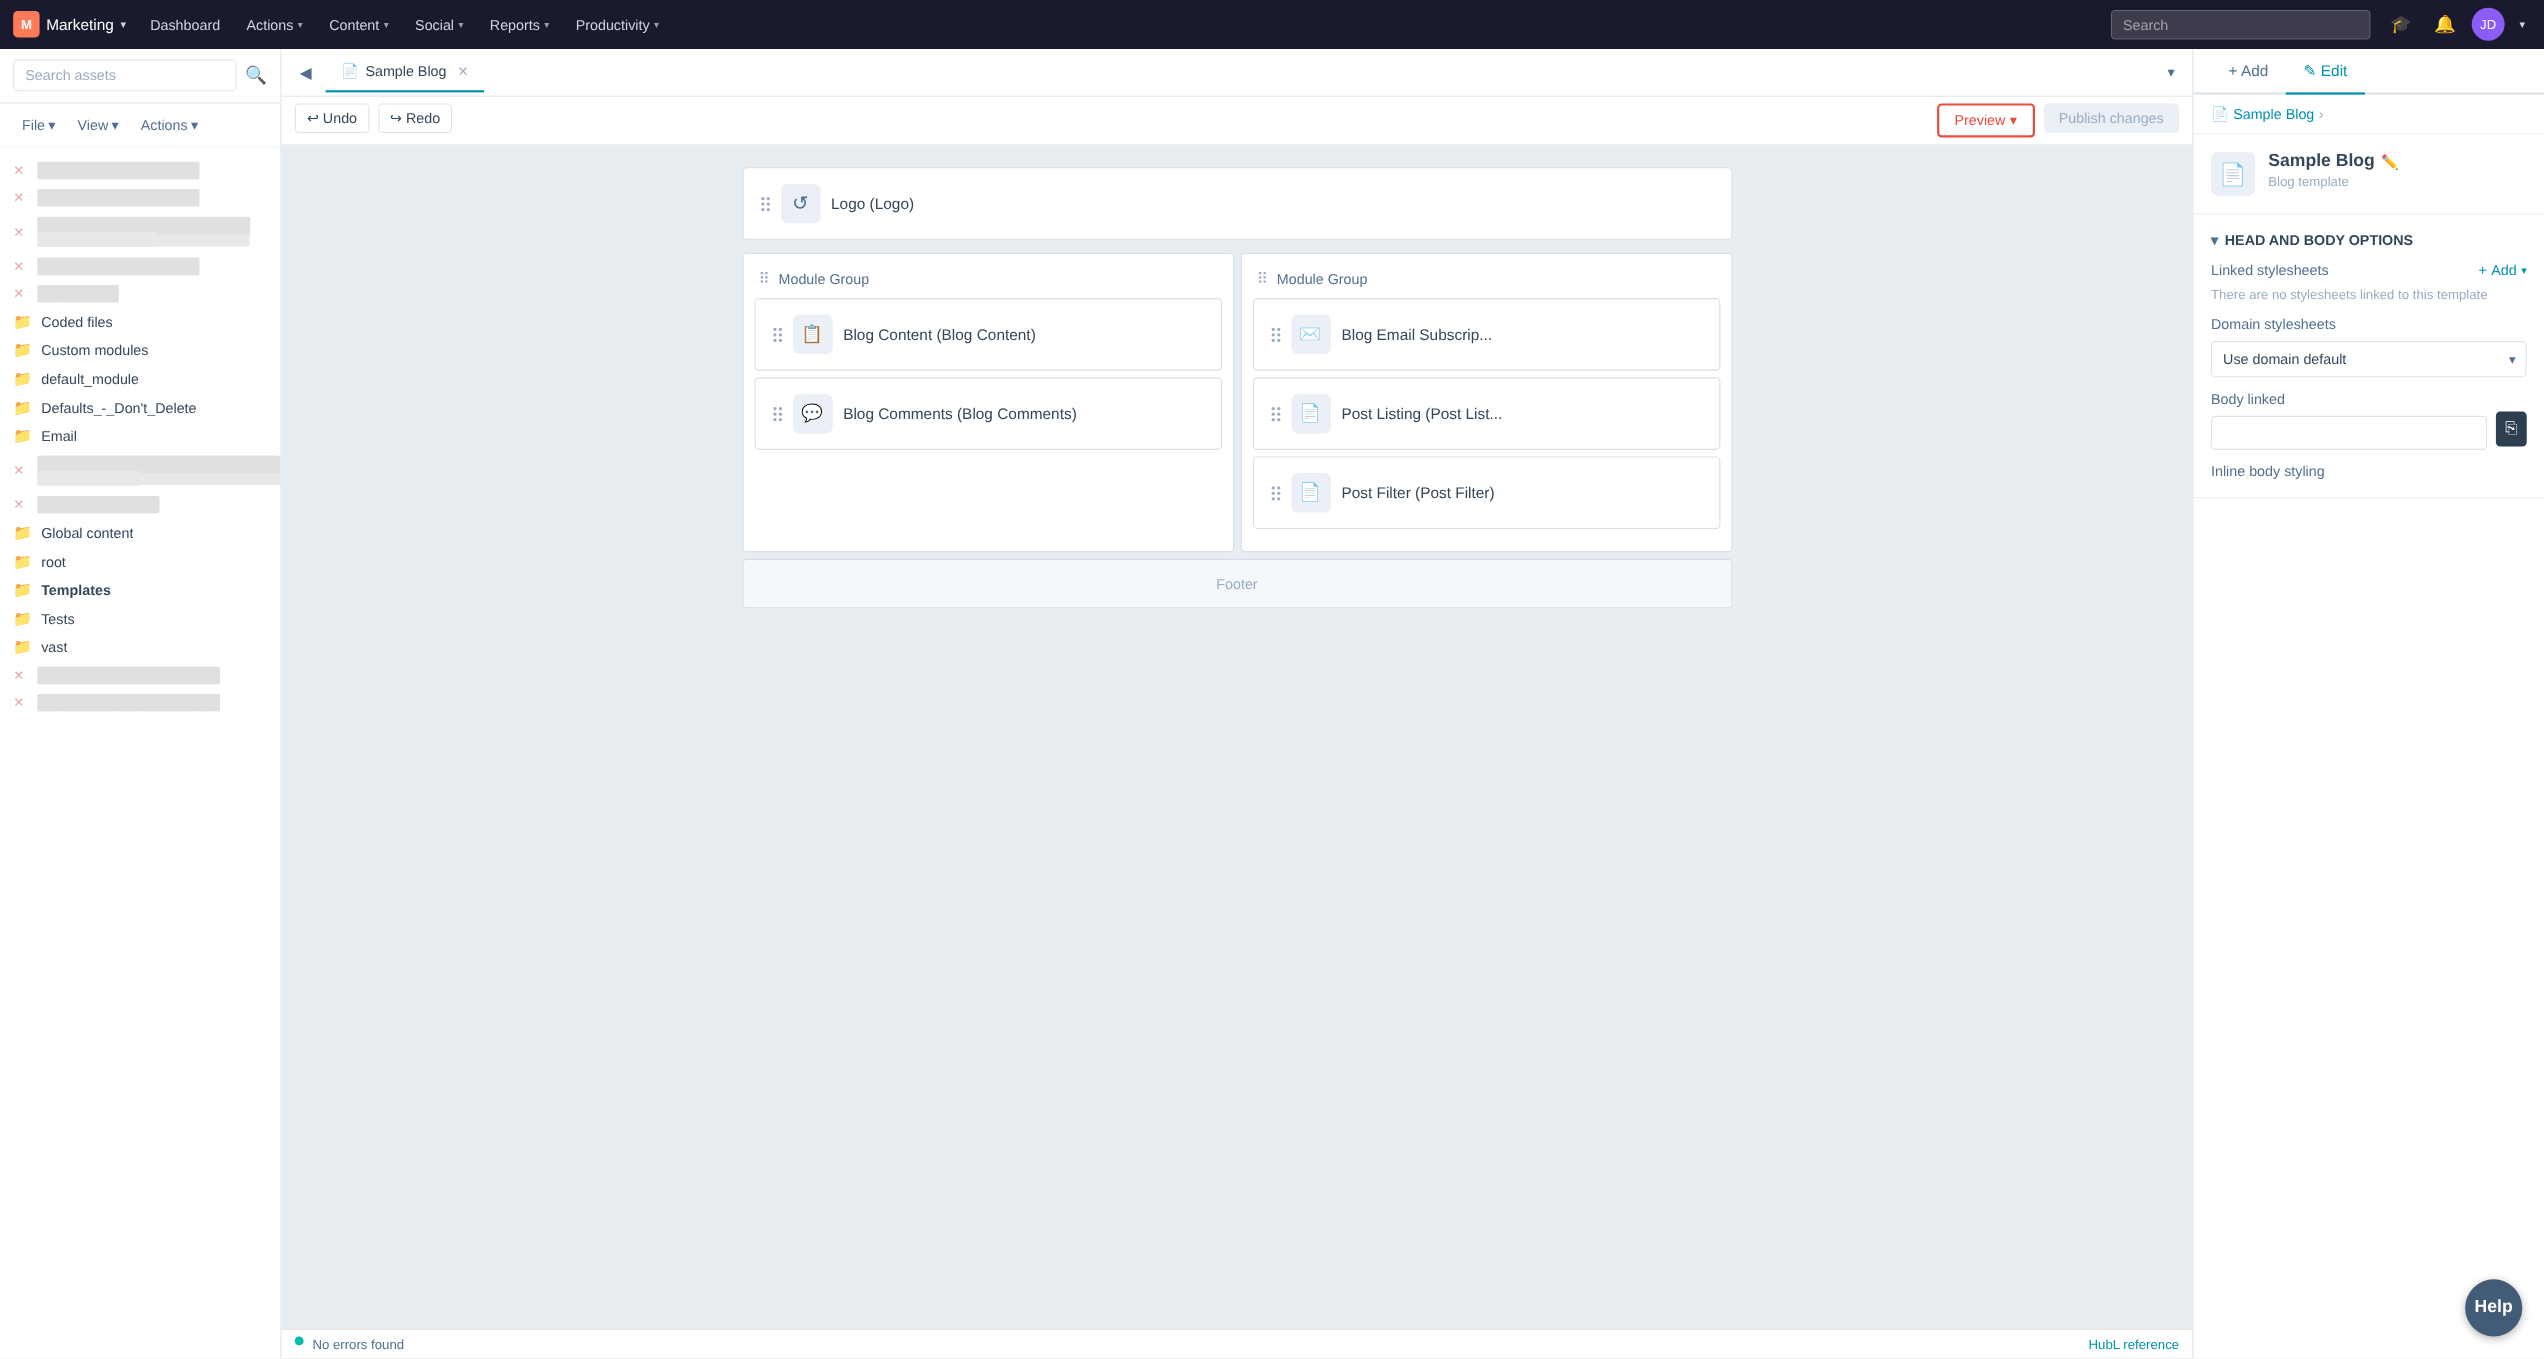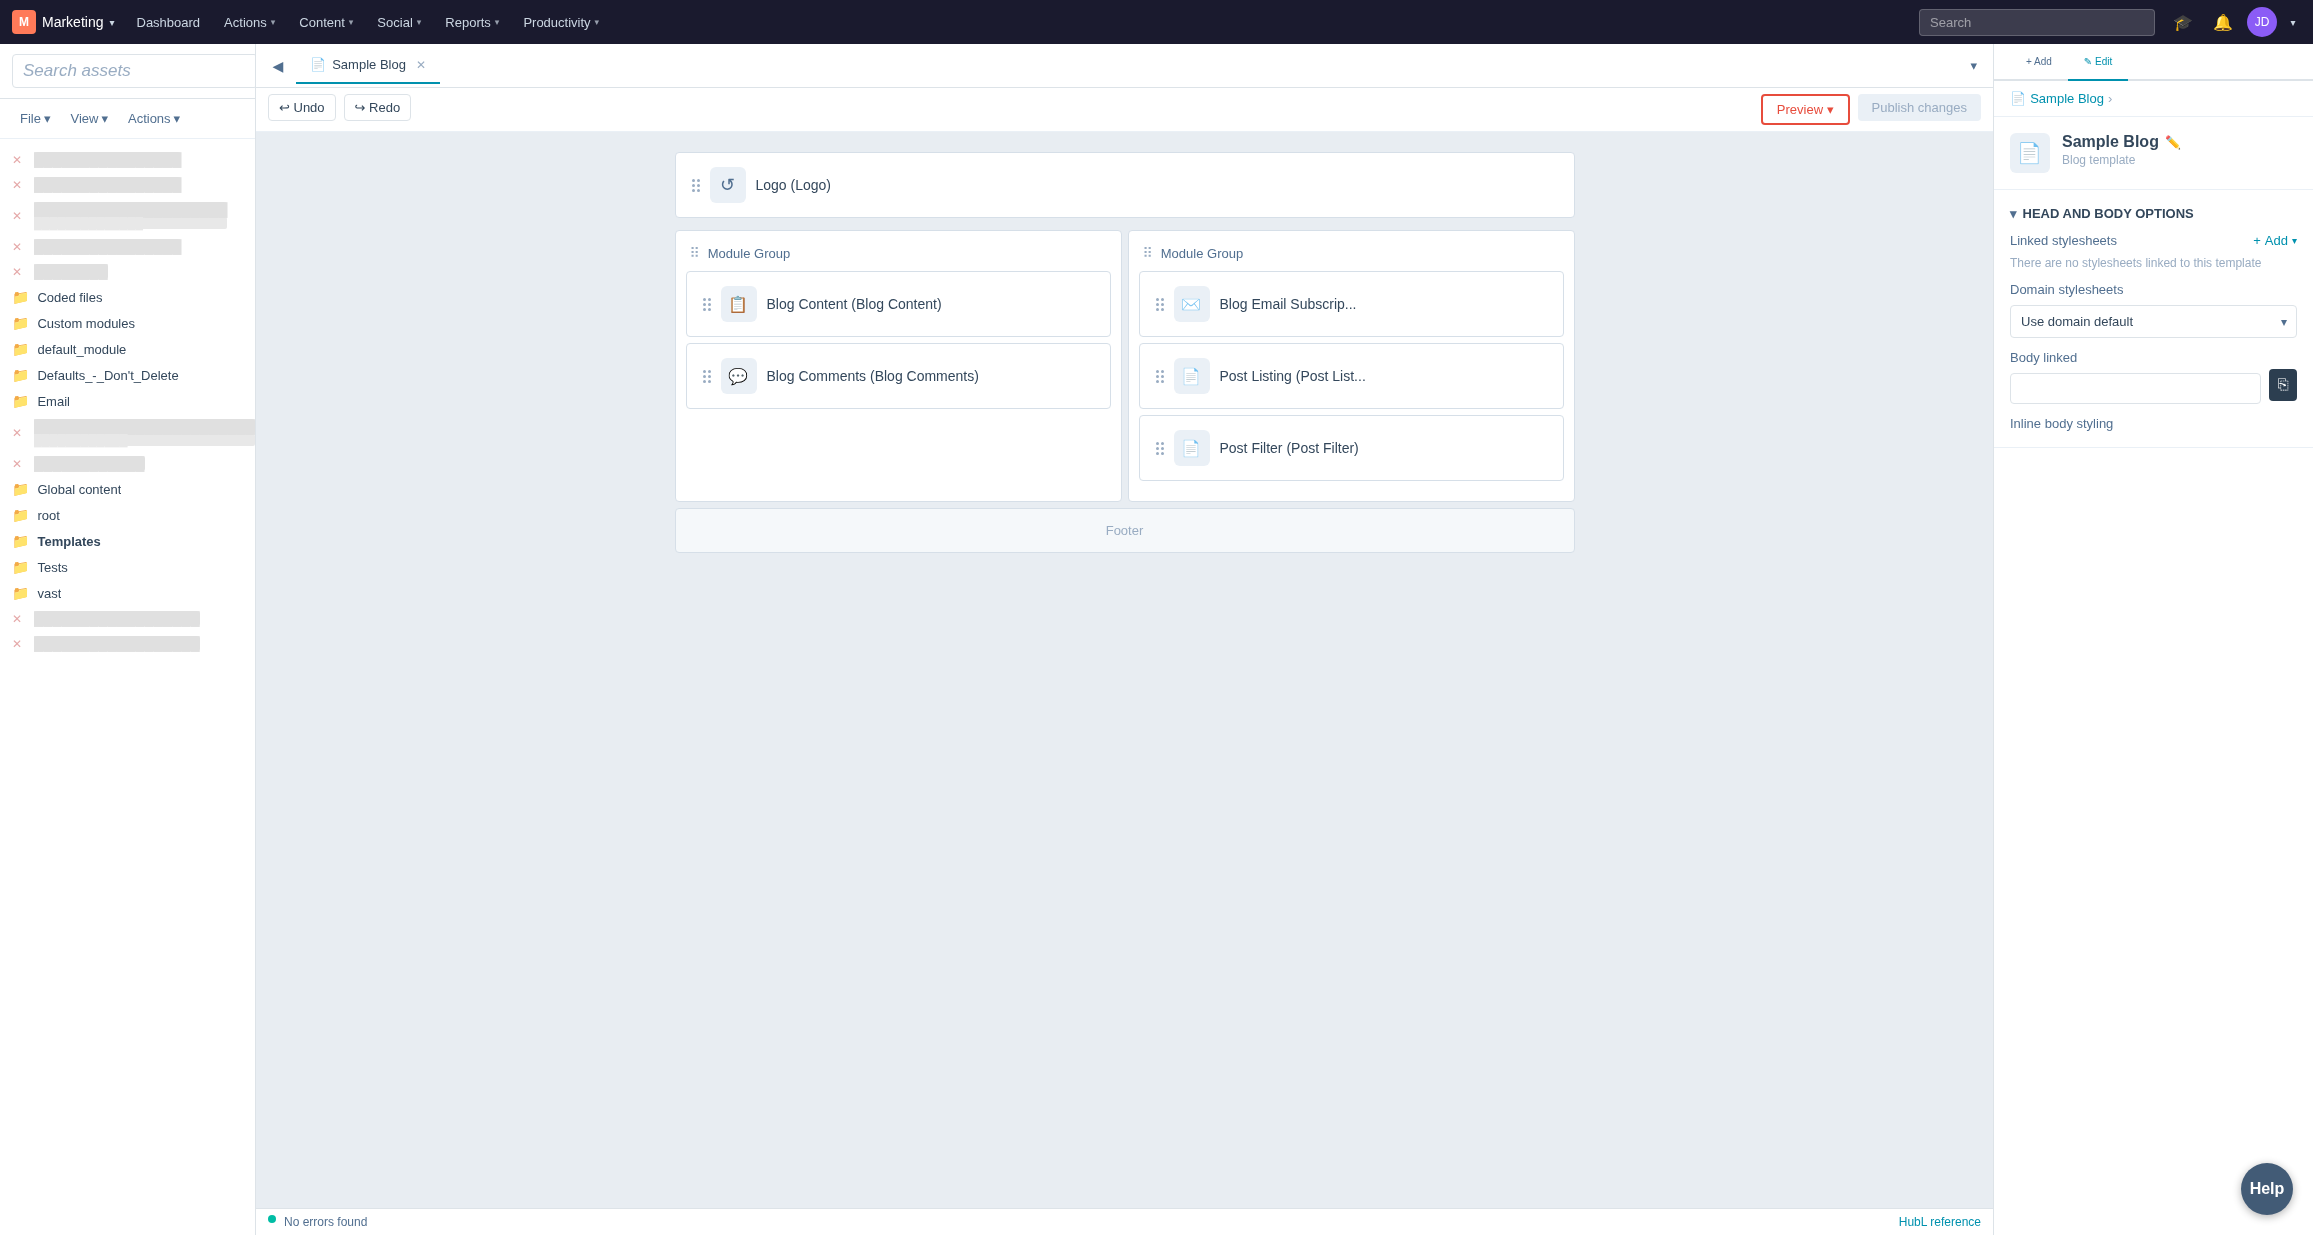--- a/index.html
+++ b/index.html
@@ -21,21 +21,21 @@
     .nav-icons { display: flex; align-items: center; gap: 8px; margin-left: 8px; }
     .nav-icon-btn { width: 32px; height: 32px; border-radius: 50%; display: flex; align-items: center; justify-content: center; cursor: pointer; color: #cbd6e2; font-size: 16px; }
     .nav-avatar { width: 30px; height: 30px; border-radius: 50%; background: #8b5cf6; display: flex; align-items: center; justify-content: center; color: #fff; font-size: 12px; cursor: pointer; }
 
     
     .app-layout { display: flex; height: calc(100vh - 44px); margin-top: 44px; }
 
     
     .sidebar { width: 256px; min-width: 256px; background: #fff; border-right: 1px solid #dde3e8; display: flex; flex-direction: column; overflow: hidden; }
     .sidebar-search { padding: 10px 12px; border-bottom: 1px solid #dde3e8; display: flex; align-items: center; gap: 8px; }
-    .sidebar-search input { flex: 1; border: 1px solid #dde3e8; border-radius: 4px; padding: 6px 10px; font-size: 17px; outline: none; color: #0f766e; font-style: italic; }
+    .sidebar-search input { flex: 1; border: 1px solid #dde3e8; border-radius: 4px; padding: 6px 10px; font-size: 13px; outline: none; color: #0f766e; }
     .sidebar-search input::placeholder { color: #99acc2; }
     .sidebar-search-btn { background: none; border: none; cursor: pointer; color: #516f90; font-size: 16px; }
     .sidebar-toolbar { padding: 8px 12px; display: flex; align-items: center; gap: 4px; border-bottom: 1px solid #eaf0f6; }
     .sidebar-tool-btn { padding: 4px 8px; border: none; background: none; cursor: pointer; font-size: 13px; color: #516f90; border-radius: 3px; display: flex; align-items: center; gap: 3px; }
     .sidebar-list { flex: 1; overflow-y: auto; padding: 8px 0; }
     .sidebar-item { display: flex; align-items: center; gap: 8px; padding: 5px 12px; cursor: pointer; font-size: 13px; color: #33475b; }
     .sidebar-item.redacted { color: #99acc2; }
     .sidebar-item .x-icon { color: #e5a9a9; font-size: 12px; min-width: 14px; }
     .sidebar-item .folder-icon { color: #00a4bd; font-size: 14px; min-width: 14px; }
     .sidebar-item .item-label { font-size: 13px; overflow: hidden; text-overflow: ellipsis; white-space: nowrap; }
@@ -83,21 +83,21 @@
     
     .footer-module { background: #f5f8fa; border: 1px solid #d6dfe8; border-radius: 4px; padding: 14px 16px; text-align: center; color: #99acc2; font-size: 13px; }
 
     
     .status-bar { background: #fff; border-top: 1px solid #dde3e8; padding: 6px 12px; display: flex; align-items: flex-start; gap: 8px; font-size: 12px; color: #516f90; }
     .status-dot { width: 8px; height: 8px; border-radius: 50%; background: #00bda5; }
 
     
     .right-panel { width: 320px; min-width: 320px; background: #fff; border-left: 1px solid #dde3e8; display: flex; flex-direction: column; overflow-y: auto; }
     .right-panel-tabs { display: flex; border-bottom: 2px solid #dde3e8; padding: 0 16px; }
-    .rp-tab { padding: 12px 16px; font-size: 10px; cursor: pointer; color: #516f90; display: flex; align-items: center; gap: 6px; border-bottom: 2px solid transparent; margin-bottom: -2px; }
+    .rp-tab { padding: 12px 16px; font-size: 14px; cursor: pointer; color: #516f90; display: flex; align-items: center; gap: 6px; border-bottom: 2px solid transparent; margin-bottom: -2px; }
     .rp-tab.active { color: #0091ae; border-bottom-color: #0091ae; }
     .rp-breadcrumb { padding: 10px 16px; display: flex; align-items: center; gap: 4px; font-size: 13px; color: #0091ae; border-bottom: 1px solid #eaf0f6; }
     .rp-breadcrumb .sep { color: #99acc2; }
     .rp-template-header { padding: 16px; display: flex; align-items: flex-start; gap: 12px; border-bottom: 1px solid #eaf0f6; }
     .rp-template-icon { width: 40px; height: 40px; background: #eaf0f6; border-radius: 6px; display: flex; align-items: center; justify-content: center; color: #516f90; font-size: 20px; }
     .rp-template-info { flex: 1; }
     .rp-template-name { font-size: 16px; font-weight: 600; color: #33475b; display: flex; align-items: center; gap: 6px; }
     .rp-template-type { font-size: 12px; color: #99acc2; margin-top: 2px; }
     .edit-icon { color: #516f90; font-size: 13px; cursor: pointer; }
 

